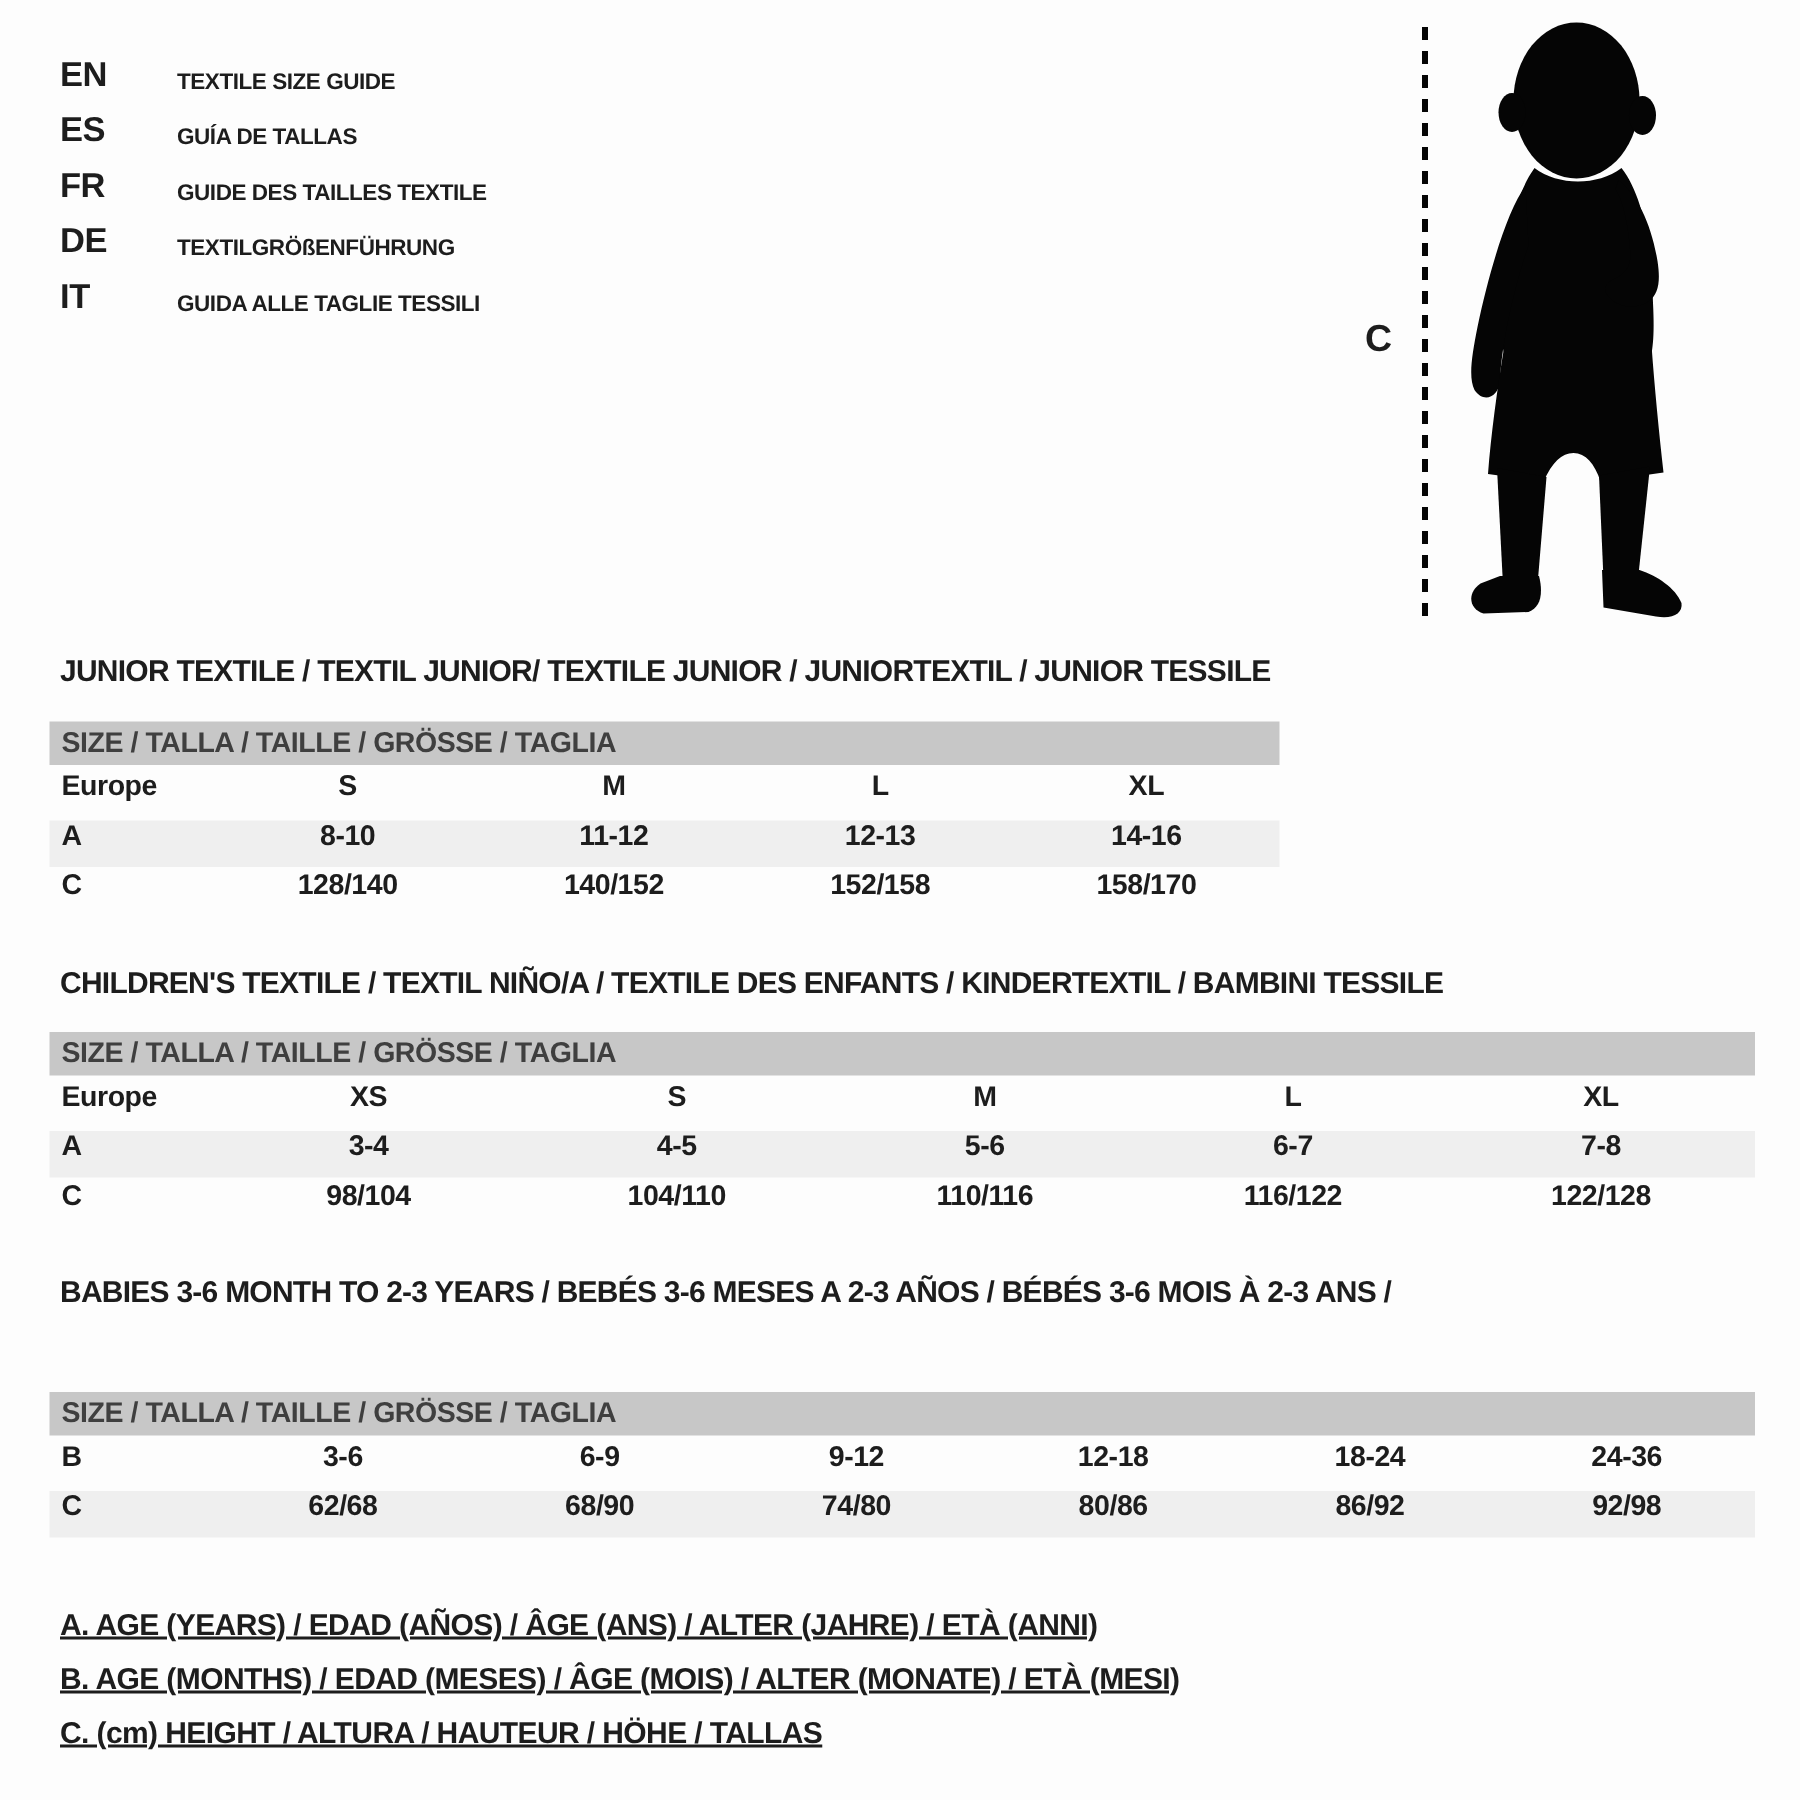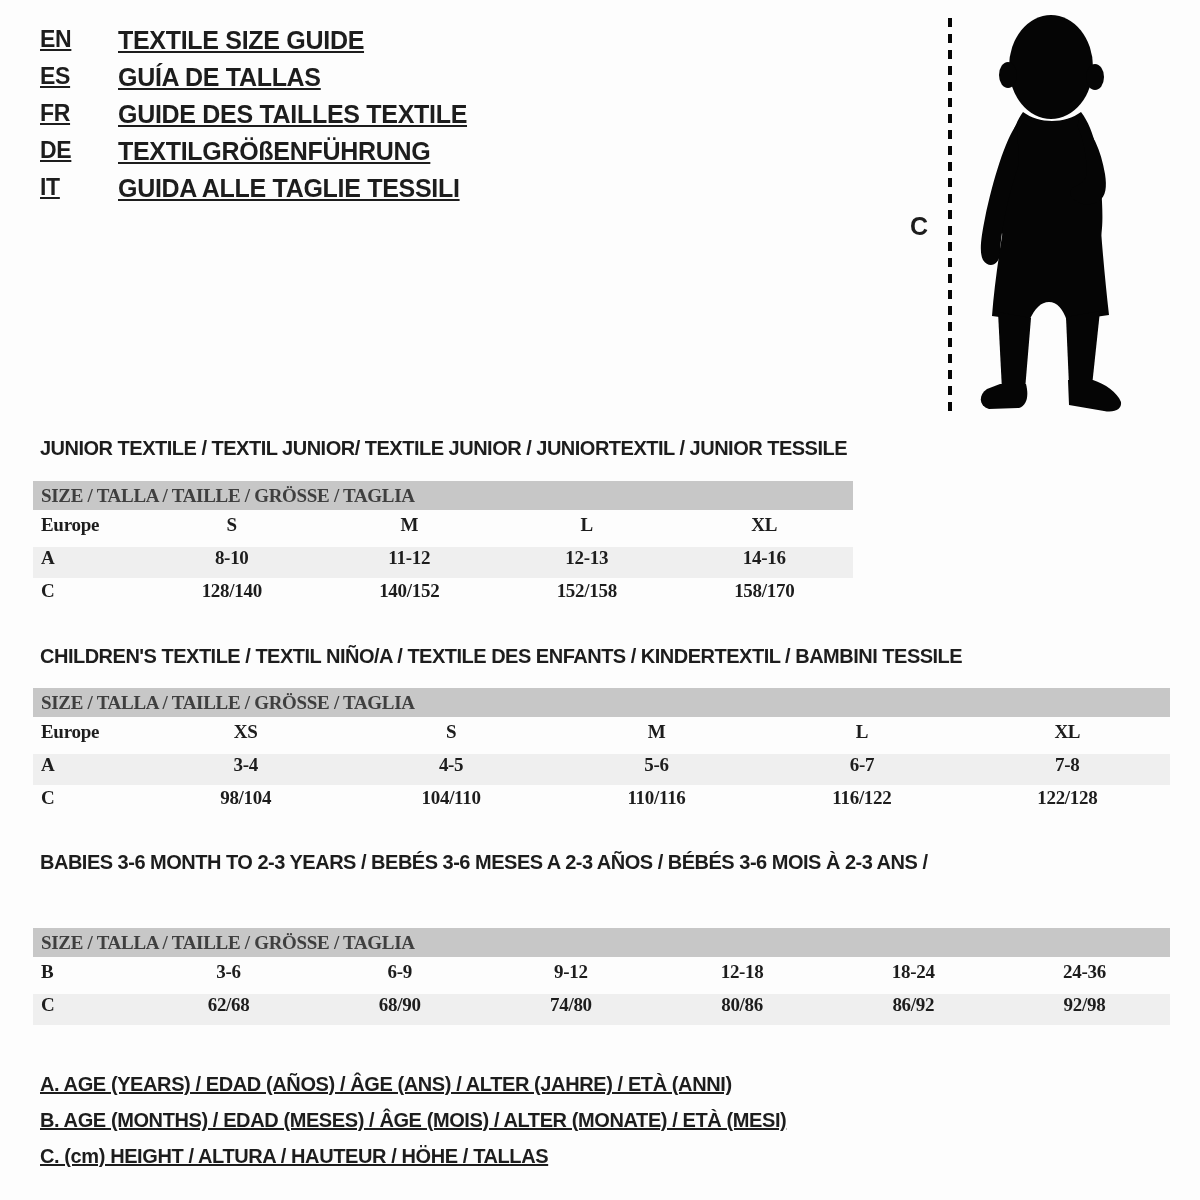--- a/index.html
+++ b/index.html
@@ -7,36 +7,36 @@
     --shade:#efefef; --sil:#050505;
   }
   *{margin:0;padding:0;box-sizing:border-box;}
   html,body{width:1200px;height:1200px;}
   body{
     position:relative;width:1200px;height:1200px;background:var(--bg);
     color:var(--text);font-family:"Liberation Sans",sans-serif;overflow:hidden;
   }
   
   .lang-block{position:absolute;left:40px;top:26px;}
-  .lang-row{display:flex;height:37px;align-items:flex-start;text-decoration:underline;}
+  .lang-row{display:flex;height:37px;align-items:flex-end;}
   .lang-code{width:78px;font-size:23px;font-weight:700;letter-spacing:-0.3px;}
-  .lang-label{font-size:25px;font-weight:700;letter-spacing:-0.3px;}
+  .lang-label{font-size:15px;font-weight:700;letter-spacing:-0.3px;}
   
   .measure-line{
     position:absolute;left:948px;top:18px;width:4px;height:398px;
     background:repeating-linear-gradient(to bottom,var(--sil) 0 9px,transparent 9px 16px);
   }
   .measure-label{position:absolute;left:910px;top:212px;font-size:25px;font-weight:700;}
   .sil-wrap{position:absolute;left:965px;top:12px;width:182px;height:408px;color:var(--sil);}
   .sil-wrap svg{width:100%;height:100%;display:block;}
   
   .section{position:absolute;}
   .sec-title{position:absolute;left:7px;}
   .title-line{font-size:20px;font-weight:700;letter-spacing:-0.5px;line-height:33px;white-space:nowrap;}
-  .size-table{position:absolute;font-family:Liberation Serif, serif;}
+  .size-table{position:absolute;}
   .size-bar{
     height:29px;background:var(--bar-bg);display:flex;align-items:center;
     padding-left:8px;margin-bottom:4px;
   }
   .size-bar-text{font-size:19px;font-weight:700;letter-spacing:-0.3px;color:var(--bar-text);}
   .t-row{display:flex;height:31px;margin-top:2px;}
   .t-row.shaded{background:var(--shade);}
   .t-label{width:110px;padding-left:8px;font-size:19px;font-weight:700;letter-spacing:-0.3px;}
   .t-cell{flex:1;text-align:center;font-size:19px;font-weight:700;letter-spacing:-0.3px;}
   

